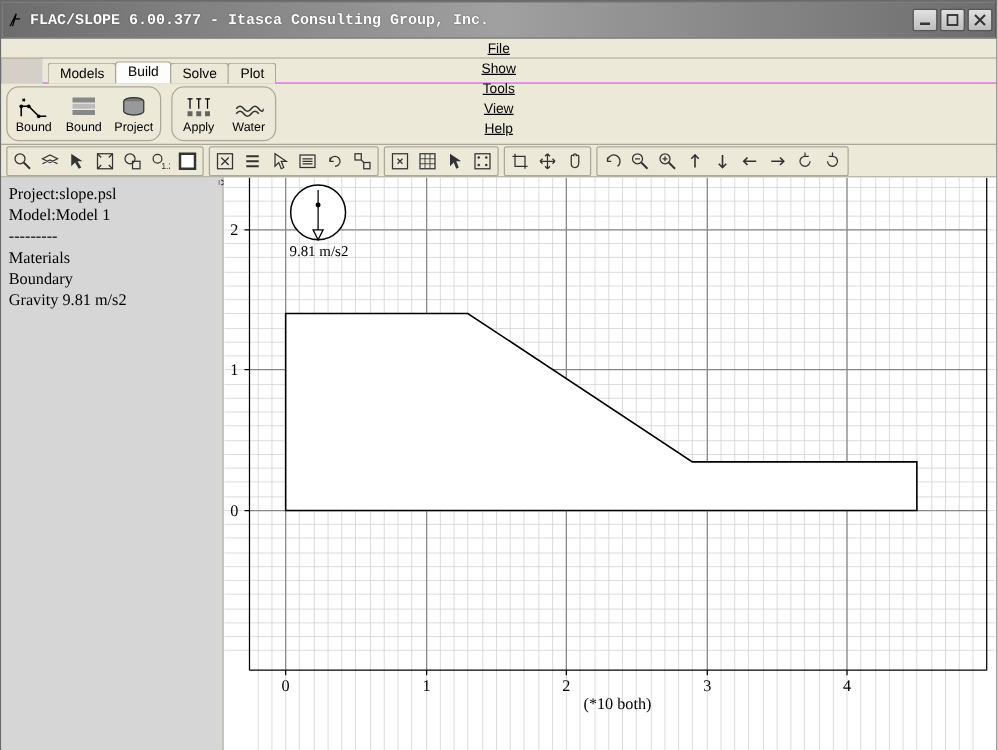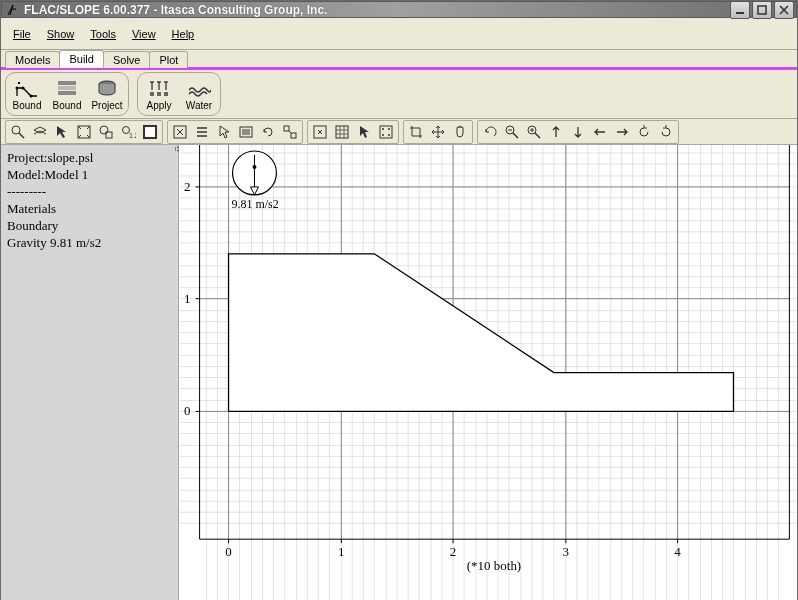--- a/index.html
+++ b/index.html
@@ -7,28 +7,29 @@
     font-family: Tahoma, Arial, sans-serif;
     font-size: 11px;
     background: #d4d0c8;
     width: 798px;
     height: 600px;
     overflow: hidden;
     position: relative;
   }
   
   .titlebar {
-    height: 17px;
+    height: 30px;
     background: linear-gradient(to right, #6d6d6d, #a0a0a0, #6d6d6d);
     display: flex;
     align-items: center;
     padding: 0 2px 0 4px;
     color: #fff;
     font-weight: bold;
     border: 1px solid #5a5a5a;
+    font-family: Liberation Mono, monospace;
   }
   .titlebar .app-icon {
     width: 14px; height: 14px;
     margin-right: 4px;
     display: inline-flex; align-items: center; justify-content: center;
     font-size: 12px; color: #000;
     background: none;
   }
   .titlebar .title { flex: 1; font-size: 12px; text-shadow: 0 0 1px #333; }
   .titlebar .winbtn {
@@ -36,40 +37,42 @@
     background: linear-gradient(#e0e0e0,#bdbdbd);
     border: 1px solid #555;
     border-radius: 2px;
     margin-left: 2px;
     display: inline-flex; align-items:center; justify-content:center;
     font-weight: bold; color:#333;
     cursor: default;
   }
   
   .menubar {
-    height: 32px;
+    height: 16px;
     background: #ece9d8;
     border-bottom: 1px solid #aca899;
     display: flex;
     align-items: center;
     padding: 0 4px;
+    flex-direction: column;
   }
   .menubar span {
     padding: 2px 8px;
     cursor: default;
   }
   .menubar span u { text-decoration: underline; }
   
   .maintabs {
     height: 20px;
     background: #ece9d8;
     display: flex;
     align-items: flex-end;
     padding: 0 4px;
-    border-bottom: 3px solid #d946ef;
+    border-bottom: 1px solid #d946ef;
+    margin-left: 33px;
   }
   .maintabs .tab {
     padding: 2px 9px 2px 9px;
     border: 1px solid #aca899;
     border-bottom: none;
     background: #ece9d8;
     margin-right: -1px;
     border-radius: 3px 3px 0 0;
     cursor: default;
     position: relative;

